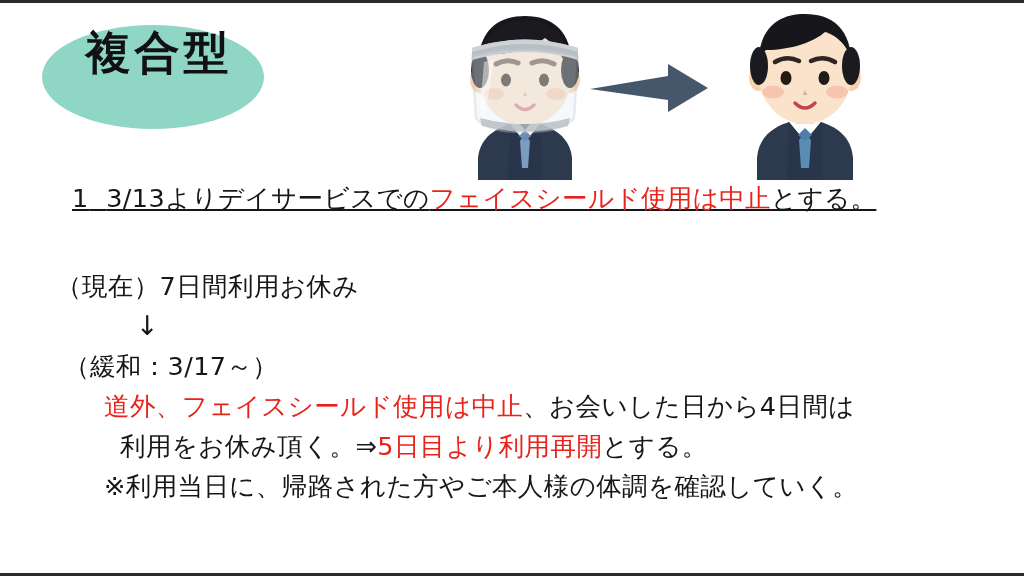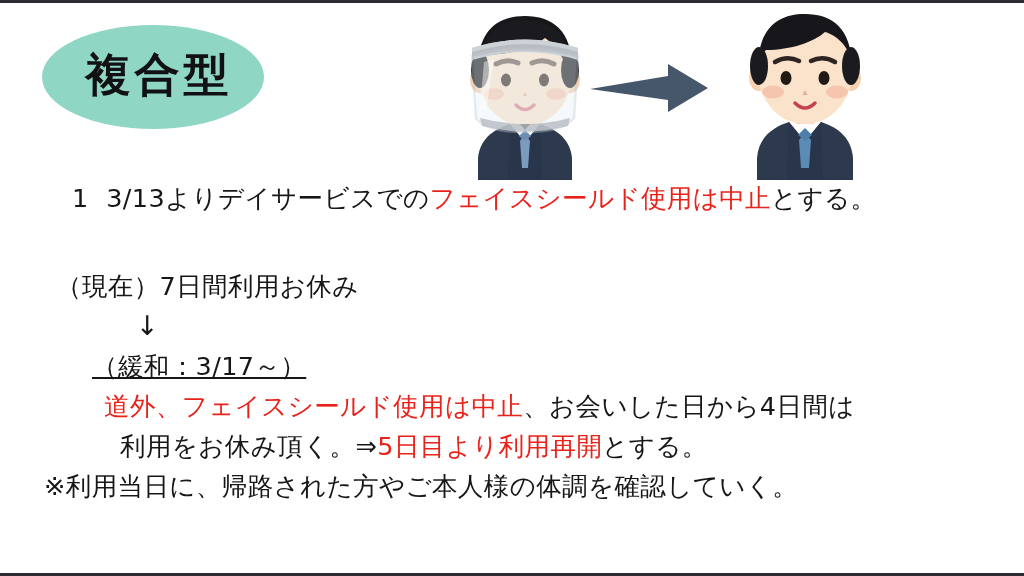--- a/index.html
+++ b/index.html
@@ -32,21 +32,20 @@
   
   #title-badge {
     position: absolute;
     left: 42px;
     top: 25px;
     width: 222px;
     height: 104px;
     border-radius: 50%;
     background: #8fd6c4;
     display: flex;
-    align-items: center;
     justify-content: center;
   }
   #title-badge .badge-text {
     font-family: "DejaVu Sans", sans-serif;
     font-weight: bold;
     font-size: 45px;
     letter-spacing: 4px;
     color: #111114;
     transform: translate(6px, -2px);
     white-space: nowrap;
@@ -73,29 +72,29 @@
     width: 1024px;
   }
   .line {
     font-family: "DejaVu Sans", sans-serif;
     font-size: 25.5px;
     line-height: 40px;
     color: #171719;
     white-space: nowrap;
     letter-spacing: 0.4px;
   }
-  .ln1  { padding-left: 72px; }
+  .ln1  { padding-left: 72px; text-decoration: underline; }
   .gap  { height: 48px; }
   .ln2  { padding-left: 72px; }
   .ln3  { padding-left: 56px; }
   .ln4  { padding-left: 136px; font-size: 27px; }
-  .ln5  { padding-left: 92px; text-decoration: underline; }
+  .ln5  { padding-left: 64px; }
   .ln6  { padding-left: 104px; }
   .ln7  { padding-left: 120px; }
-  .ln8  { padding-left: 44px; }
+  .ln8  { padding-left: 104px; }
   .red  { color: #e8231b; }
   .num  { letter-spacing: 1px; }
 </style>
 </head>
 <body>
 
 <div id="slide">
 
   <div class="edge-line edge-top"></div>
   <div class="edge-line edge-bottom"></div>

